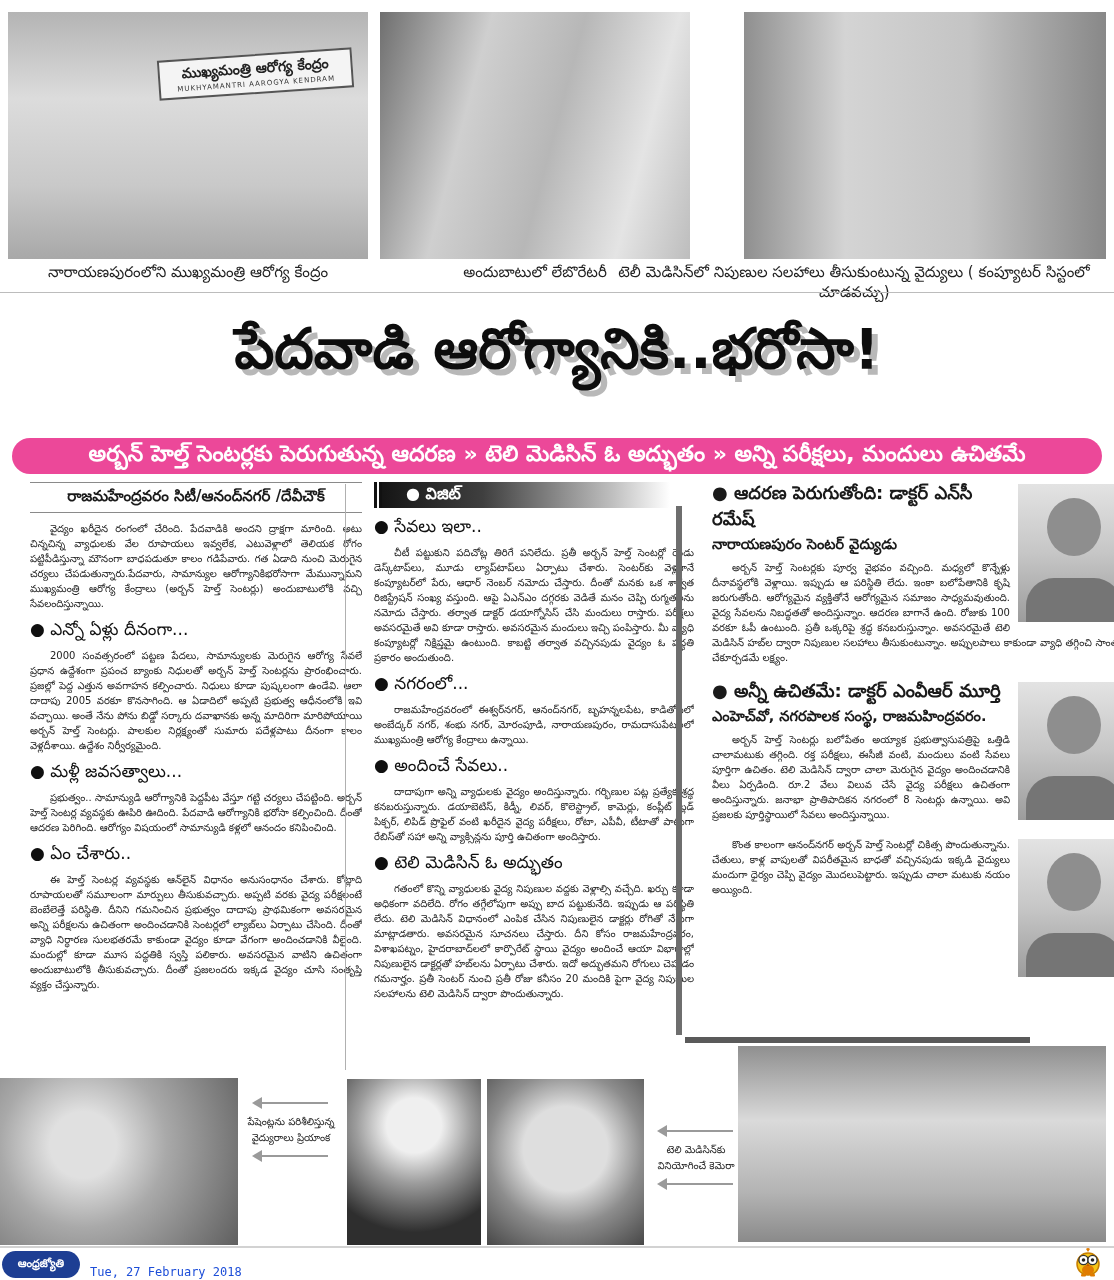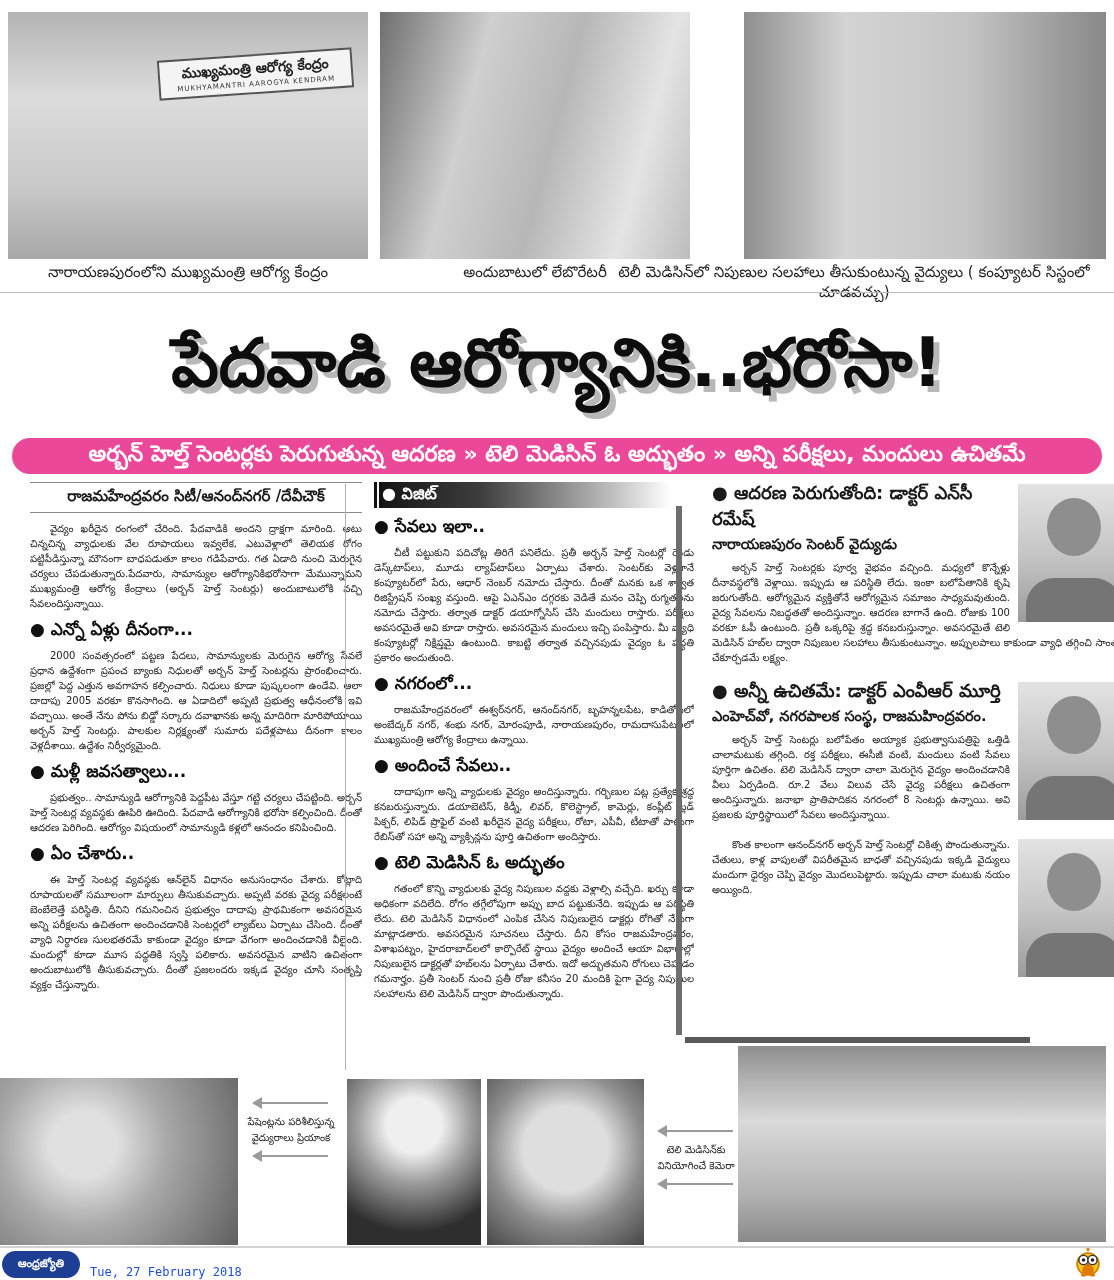--- a/index.html
+++ b/index.html
@@ -29,22 +29,22 @@
     position: absolute; top: 263px; font-size: 15px; color: #1f1f1f;
     text-align: center; line-height: 1.3;
   }
   .c1 { left: 8px;   width: 360px; }
   .c2 { left: 380px; width: 310px; }
   .c3 { left: 598px; width: 512px; }
   .top-rule { position: absolute; top: 292px; left: 0; width: 100%; height: 1px; background: #bcbcbc; }
 
   
   .headline {
-    position: absolute; top: 297px; left: 0; width: 100%; height: 138px;
-    text-align: center; font-size: 67px; line-height: 132px; font-weight: bold;
+    position: absolute; top: 283px; left: 0; width: 100%; height: 138px;
+    text-align: center; font-size: 56px; line-height: 132px; font-weight: bold;
     color: #0d0d0d; text-shadow: 6px 6px 0 #b8b8b8; white-space: nowrap;
   }
   .subhead {
     position: absolute; top: 438px; left: 12px; right: 12px; height: 36px;
     background: #ec4899; border-radius: 19px; color: #fff;
     display: flex; align-items: center; justify-content: center;
     font-size: 22px; font-weight: bold; white-space: nowrap; overflow: hidden;
   }
 
   
@@ -57,27 +57,27 @@
   .r-close-bar { position: absolute; left: 685px; top: 1037px; width: 345px; height: 6px; background: #5a5a5a; }
 
   .byline {
     border-top: 1px solid #8a8a8a; border-bottom: 1px solid #8a8a8a;
     font-size: 15px; font-weight: bold; text-align: center; padding: 4px 0; margin-bottom: 8px;
   }
   .body {
     font-size: 10px; line-height: 1.5; text-align: justify;
     text-indent: 20px; color: #222; margin-bottom: 6px;
   }
-  .sec-h { font-size: 17px; font-weight: bold; color: #101010; margin: 8px 0 5px 0; }
+  .sec-h { font-size: 17px; font-weight: normal; color: #101010; margin: 8px 0 5px 0; }
 
   .visit-banner {
     height: 26px; width: 296px; margin-bottom: 8px;
     background: linear-gradient(90deg,#151515 0%,#3f3f3f 35%,#bfbfbf 80%,#ffffff 100%);
     border-left: 8px double #111;
-    display: flex; align-items: center; padding-left: 0;
+    display: flex; align-items: center; padding-left: 24px;
     color: #fff; font-size: 16px; font-weight: bold;
   }
 
   
   .r-sec { overflow: hidden; margin-bottom: 9px; }
   .r-h   { font-size: 18px; font-weight: bold; margin-bottom: 2px; }
   .r-h-alt { font-size: 18px; font-weight: bold; font-style: italic; margin-bottom: 2px; }
   .r-sub { font-size: 14.5px; font-weight: bold; margin-bottom: 4px; }
   .portrait {
     float: right; width: 112px; height: 138px; margin: 2px 0 4px 8px;

